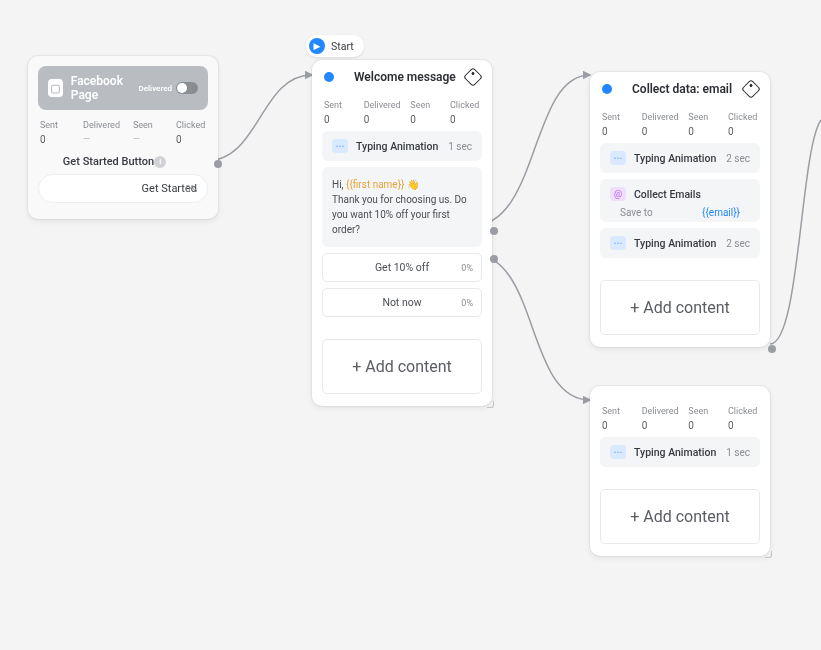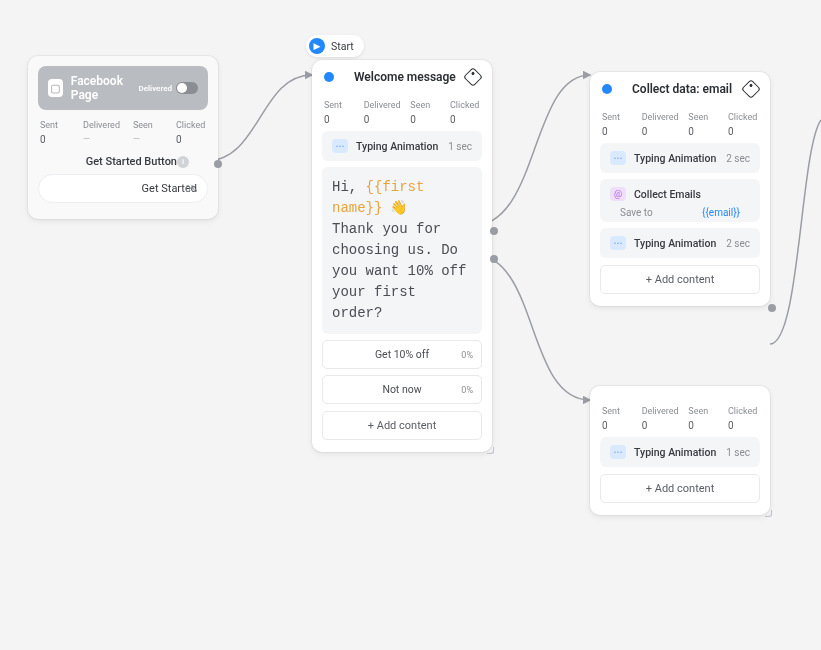--- a/index.html
+++ b/index.html
@@ -51,21 +51,21 @@
   }
   .stats-row {
     display:flex; justify-content:space-between; margin:10px 2px 6px 2px; font-size:9px; color:#8a8d92;
   }
   .stat { display:flex; flex-direction:column; min-width:30px; }
   .stat .label { color:#8a8d92; }
   .stat .val { color:#5a5d63; font-size:10px; margin-top:4px; }
   .stat .dash { color:#b0b3b9; margin-top:4px; }
   .section-label {
     font-size:11px; color:#373a40; margin:10px 19px 6px 2px; font-weight:500;
-    display:flex; align-items:center; justify-content:flex-end;
+    display:flex; align-items:center; justify-content:center;
   }
   .info-dot { width:12px; height:12px; border-radius:50%; background:#d0d2d6; color:#fff; font-size:8px; display:flex; align-items:center; justify-content:center; }
   .pill-btn {
     background:#fff; border:1px solid #eceef1; border-radius:16px; padding:7px 10px;
     font-size:11px; color:#373a40; display:flex; align-items:center; justify-content:flex-end;
     position:relative; margin:4px 0;
   }
   .pill-pct { position:absolute; right:10px; font-size:9px; color:#8a8d92; }
   .conn-dot { display:inline-block; width:8px; height:8px; border-radius:50%; background:#9a9da3; position:absolute; }
   .node-card {
@@ -87,30 +87,30 @@
     background:#f4f5f7; border-radius:6px; padding:8px 10px; margin:6px 0; font-size:10.5px; color:#4a4d53;
   }
   .block-row { display:flex; align-items:center; }
   .block-icon {
     width:16px; height:14px; border-radius:4px; background:#d9e9ff; color:#2388ff;
     display:flex; align-items:center; justify-content:center; font-size:9px; margin-right:8px;
   }
   .block-icon.purple { background:#f0dffa; color:#b45ff0; }
   .block-title { font-weight:500; color:#373a40; }
   .block-right { margin-left:auto; font-size:10px; color:#8a8d92; }
-  .msg-block { background:#f4f5f7; border-radius:6px; padding:10px 10px; margin:6px 0; font-size:14px; color:#4a4d53; line-height:1.5;font-family:Liberation Mono, monospace; }
+  .msg-block { background:#f4f5f7; border-radius:6px; padding:10px 10px; margin:6px 0; font-size:10px; color:#4a4d53; line-height:1.5; }
   .msg-block .hi-name { color:#e8a23a; }
   .outline-btn {
     background:#fff; border:1px solid #e7e9ec; border-radius:5px; padding:7px 8px; text-align:center;
     font-size:10.5px; color:#4a4d53; margin:6px 0; position:relative;
   }
   .outline-btn .pct { position:absolute; right:8px; top:50%; transform:translateY(-50%); font-size:9px; color:#8a8d92; }
   .add-content {
-    background:#fff; border:1px solid #e7e9ec; border-radius:5px; padding:7px 0; text-align:center;
-    font-size:11px; color:#5a5d63; margin-top:7px;
+    background:#fff; border:1px solid #e7e9ec; border-radius:5px; padding:17px 0; text-align:center;
+    font-size:16px; color:#5a5d63; margin-top:22px;
   }
   .save-row { font-size:10px; color:#8a8d92; display:flex; padding:6px 10px 2px 10px;text-align:center; }
   .save-row .var { margin-left:auto; color:#2388ff; }
   .start-pill {
     position:absolute; left:306px; top:35px; background:#fff; border-radius:14px;
     box-shadow:0 1px 3px rgba(0,0,0,0.1); display:flex; align-items:center;
     padding:3px 10px 3px 3px; font-size:10.5px; color:#373a40;
   }
   .start-circ { width:16px; height:16px; border-radius:50%; background:#2388ff; color:#fff; display:flex; align-items:center; justify-content:center; font-size:9px; margin-right:6px; }
   .resize-handle { position:absolute; right:-4px; bottom:-4px; width:10px; height:10px; }

